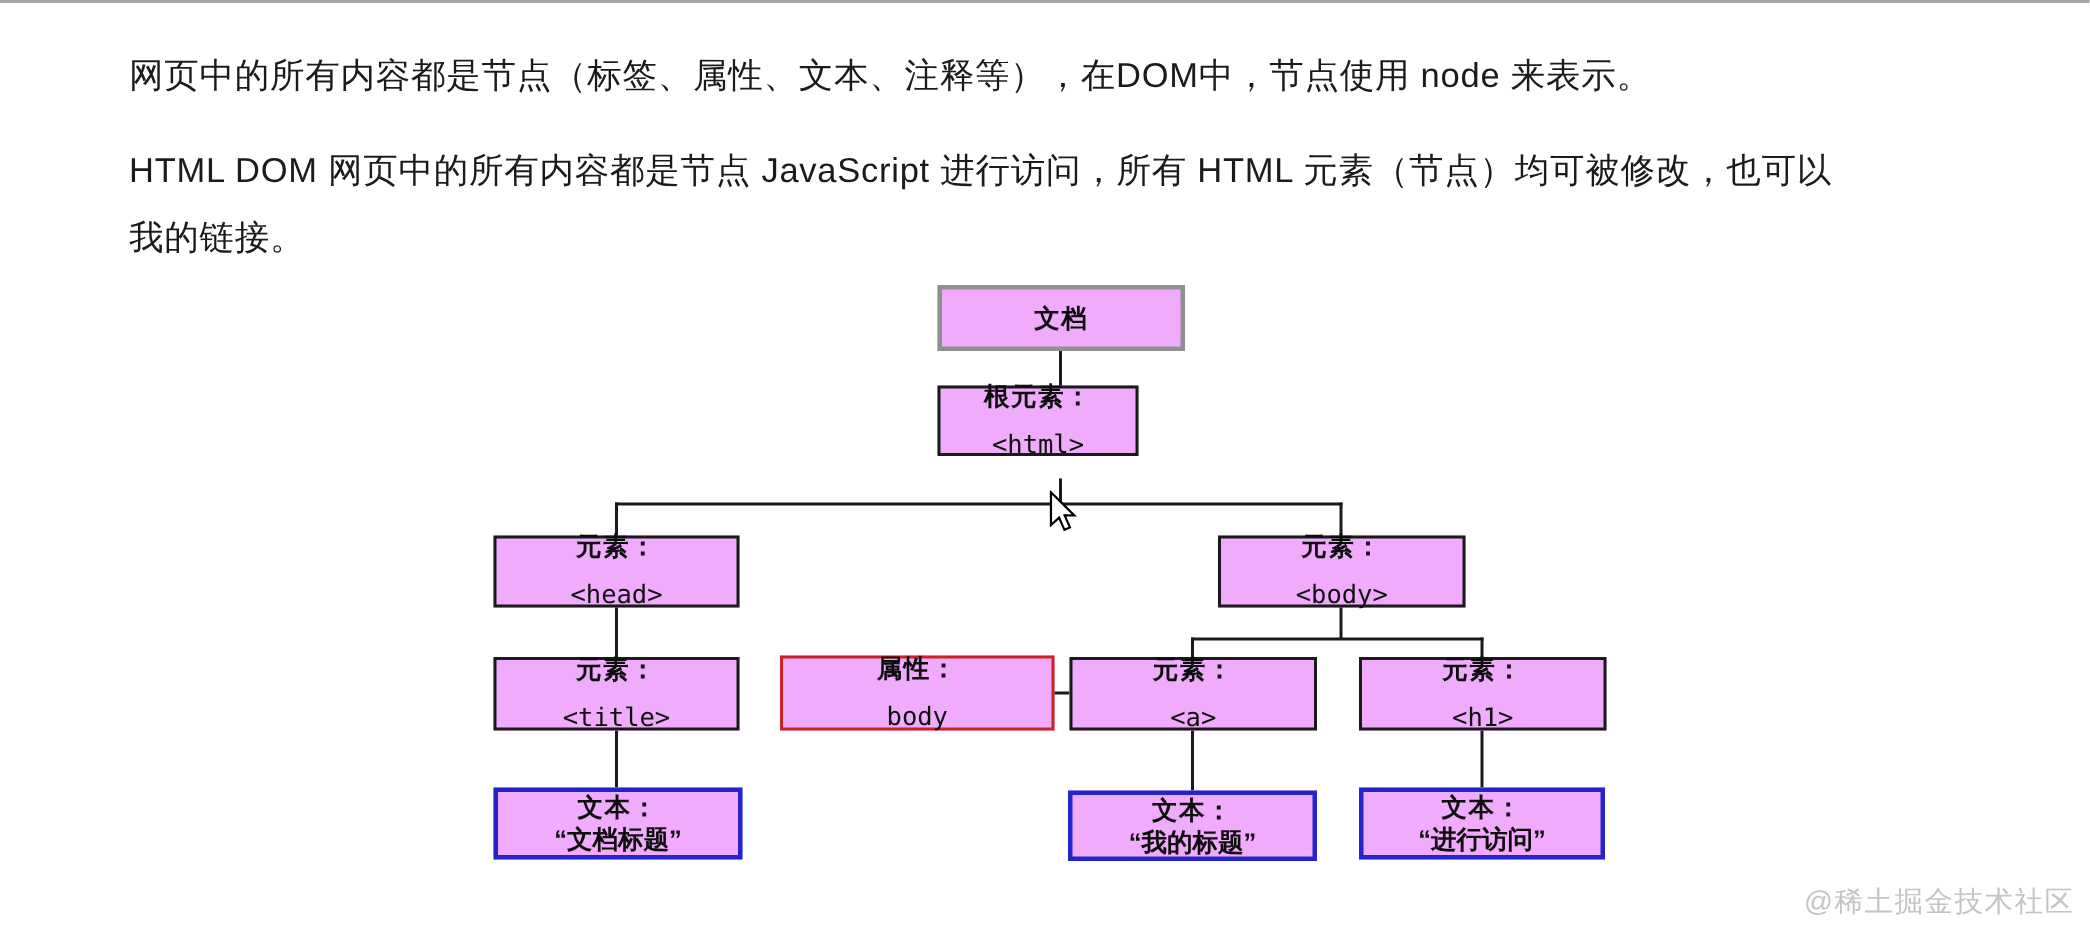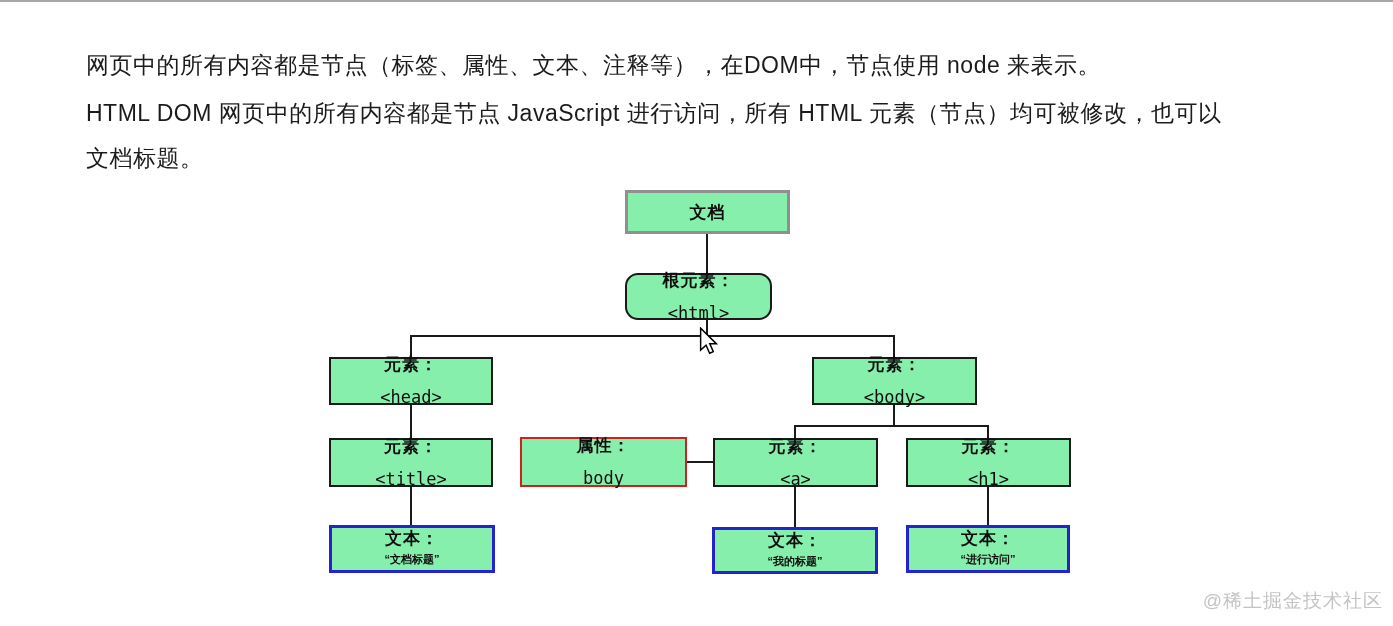--- a/index.html
+++ b/index.html
@@ -14,50 +14,50 @@
     content:""; position:absolute; left:0; top:0; width:1393px; height:2px;
     background:rgba(60,60,60,.45);
   }
 
   
   .para {
     position:absolute; left:86px;
     color:#1b1b1b; font-size:23px; line-height:45px;
     white-space:nowrap; letter-spacing:.5px;
   }
-  #p1 { top:20px; }
+  #p1 { top:5px; }
   #p2 { top:68px; }
 
   
   #diagram { position:absolute; left:0; top:0; width:1393px; height:626px; }
 
   
   .node {
     position:absolute; box-sizing:border-box;
-    background:#86efac; border:2px solid #1a1a1a;
+    background:#f0abfc; border:2px solid #1a1a1a;
     display:flex; flex-direction:column; align-items:center; justify-content:center;
     text-align:center;
   }
   .node .zh {
     font-size:17px; font-weight:bold; color:#0e0e0e; line-height:21px; letter-spacing:1px;
   }
   .node .tag {
     font-family:"DejaVu Sans Mono", monospace;
     font-size:17px; color:#0e0e0e; line-height:21px;margin-top:12px;
   }
   .node .zh2 {
-    font-size:11px; font-weight:bold; color:#0e0e0e; line-height:21px;
+    font-size:17px; font-weight:bold; color:#0e0e0e; line-height:21px;
   }
 
   #n-document { left:625px; top:190px; width:165px; height:44px; border:3px solid #909090; }
-  #n-html     { left:625px; top:273px; width:147px; height:47px;border-radius:13px; }
+  #n-html     { left:625px; top:257px; width:134px; height:47px; }
   #n-head     { left:329px; top:357px; width:164px; height:48px; }
   #n-body     { left:812px; top:357px; width:165px; height:48px; }
   #n-title    { left:329px; top:438px; width:164px; height:49px; }
-  #n-href     { left:520px; top:437px; width:167px; height:50px; border-color:#cc2222; }
+  #n-href     { left:520px; top:437px; width:183px; height:50px; border-color:#cc2222; }
   #n-a        { left:713px; top:438px; width:165px; height:49px; }
   #n-h1       { left:906px; top:438px; width:165px; height:49px; }
   #n-text-title   { left:329px; top:525px; width:166px; height:48px; border:3px solid #2424cc; }
   #n-text-link    { left:712px; top:527px; width:166px; height:47px; border:3px solid #2424cc; }
   #n-text-heading { left:906px; top:525px; width:164px; height:48px; border:3px solid #2424cc; }
 
   
   .line { position:absolute; background:#1a1a1a; }
   #l1  { left:706px; top:233px; width:2px;  height:40px; }
   #l2  { left:706px; top:319px; width:2px;  height:17px; }
@@ -80,21 +80,21 @@
   
   #watermark {
     position:absolute; right:10px; top:588px;
     color:#c4c4c4; font-size:19px; letter-spacing:1px;margin-left:24px;
   }
 </style>
 </head>
 <body>
 
 <p class="para" id="p1">网页中的所有内容都是节点（标签、属性、文本、注释等），在DOM中，节点使用 node 来表示。</p>
-<p class="para" id="p2"><span>HTML DOM 网页中的所有内容都是节点 JavaScript 进行访问，所有 HTML 元素（节点）均可被修改，也可以</span><br><span>文档标题。</span></p>
+<p class="para" id="p2"><span>HTML DOM 网页中的所有内容都是节点 JavaScript 进行访问，所有 HTML 元素（节点）均可被修改，也可以</span><br><span>我的链接。</span></p>
 
 <div id="diagram">
 
   <div class="line" id="l1"></div>
   <div class="line" id="l2"></div>
   <div class="line" id="l3"></div>
   <div class="line" id="l4"></div>
   <div class="line" id="l5"></div>
   <div class="line" id="l6"></div>
   <div class="line" id="l7"></div>

